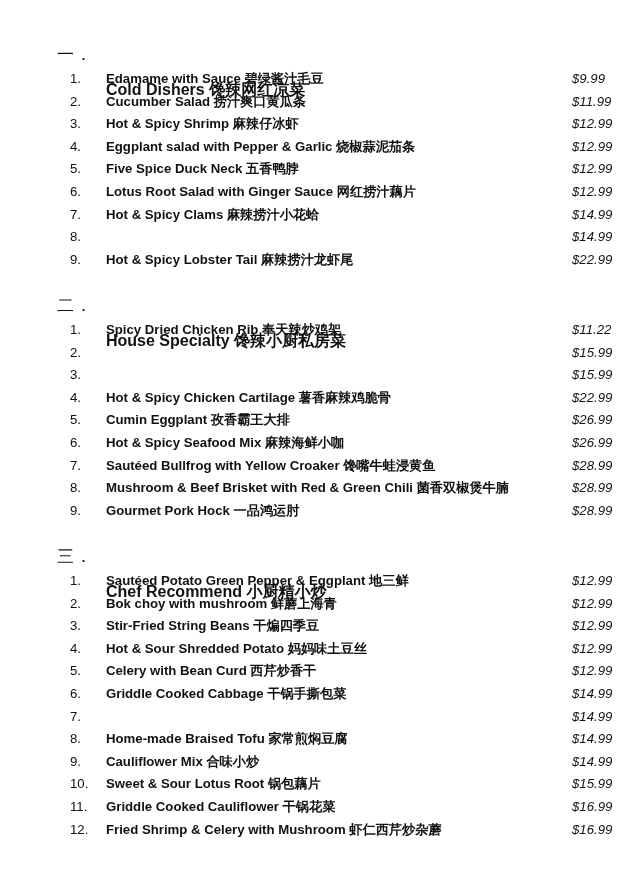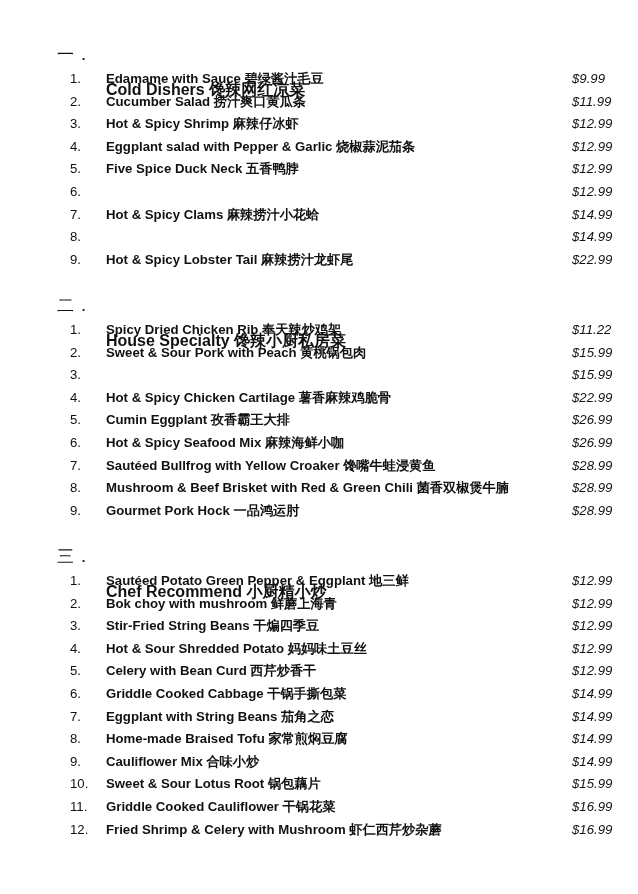--- a/index.html
+++ b/index.html
@@ -59,20 +59,21 @@
           <span class="item-name">Eggplant salad with Pepper &amp; Garlic  烧椒蒜泥茄条</span>
           <span class="item-price">$12.99</span>
         </li>
       <li class="item">
           <span class="item-num">5.</span>
           <span class="item-name">Five Spice Duck Neck 五香鸭脖</span>
           <span class="item-price">$12.99</span>
         </li>
       <li class="item">
           <span class="item-num">6.</span>
+          <span class="item-name">Lotus Root Salad with Ginger Sauce 网红捞汁藕片</span>
           <span class="item-price">$12.99</span>
         </li>
       <li class="item">
           <span class="item-num">7.</span>
           <span class="item-name">Hot &amp; Spicy Clams 麻辣捞汁小花蛤</span>
           <span class="item-price">$14.99</span>
         </li>
       <li class="item">
           <span class="item-num">8.</span>
           <span class="item-price">$14.99</span>
@@ -91,21 +92,20 @@
       <span class="sec-title">House Specialty 馋辣小厨私房菜</span>
     </div>
     <ul class="items">
       <li class="item">
           <span class="item-num">1.</span>
           <span class="item-name">Spicy Dried Chicken Rib 奉天辣炒鸡架</span>
           <span class="item-price">$11.22</span>
         </li>
       <li class="item">
           <span class="item-num">2.</span>
-          <span class="item-name">Sweet &amp; Sour Pork with Peach  黄桃锅包肉</span>
           <span class="item-price">$15.99</span>
         </li>
       <li class="item">
           <span class="item-num">3.</span>
           <span class="item-price">$15.99</span>
         </li>
       <li class="item">
           <span class="item-num">4.</span>
           <span class="item-name">Hot &amp; Spicy Chicken Cartilage  薯香麻辣鸡脆骨</span>
           <span class="item-price">$22.99</span>
@@ -169,21 +169,20 @@
           <span class="item-name">Celery with Bean Curd  西芹炒香干</span>
           <span class="item-price">$12.99</span>
         </li>
       <li class="item">
           <span class="item-num">6.</span>
           <span class="item-name">Griddle Cooked Cabbage  干锅手撕包菜</span>
           <span class="item-price">$14.99</span>
         </li>
       <li class="item">
           <span class="item-num">7.</span>
-          <span class="item-name">Eggplant with String Beans 茄角之恋</span>
           <span class="item-price">$14.99</span>
         </li>
       <li class="item">
           <span class="item-num">8.</span>
           <span class="item-name">Home-made Braised Tofu  家常煎焖豆腐</span>
           <span class="item-price">$14.99</span>
         </li>
       <li class="item">
           <span class="item-num">9.</span>
           <span class="item-name">Cauliflower Mix  合味小炒</span>

